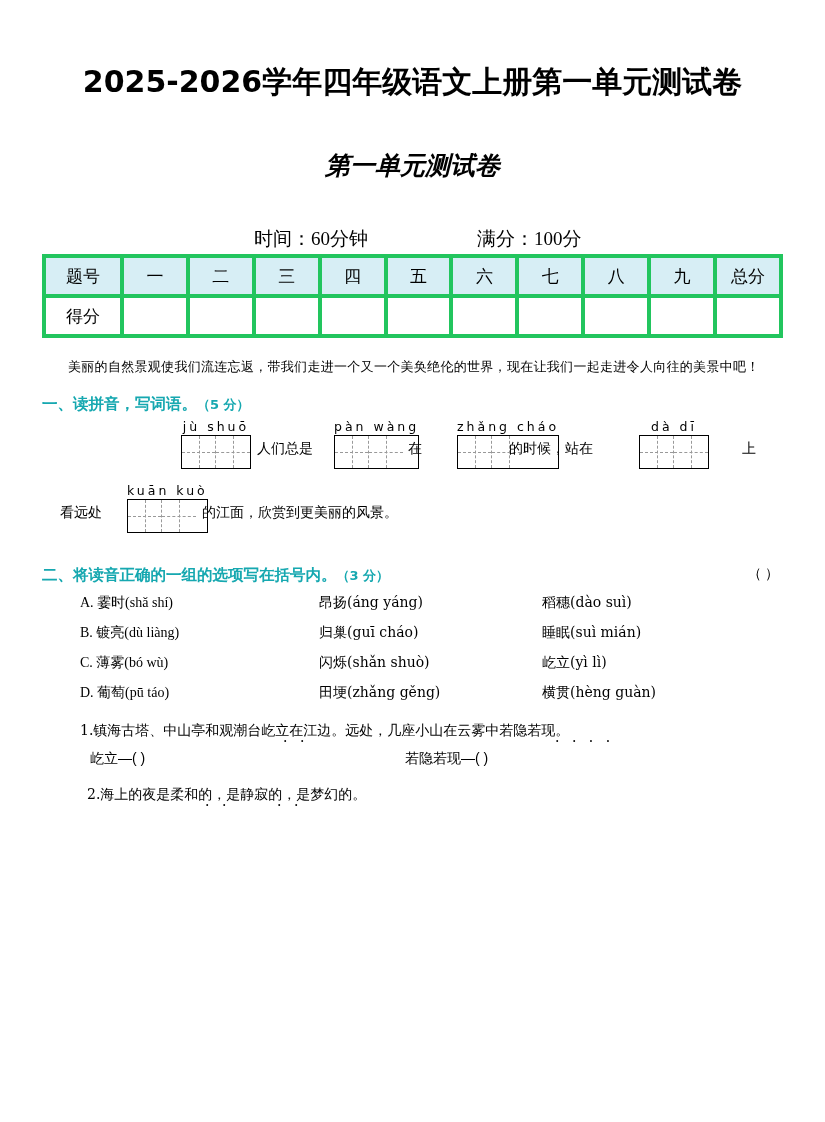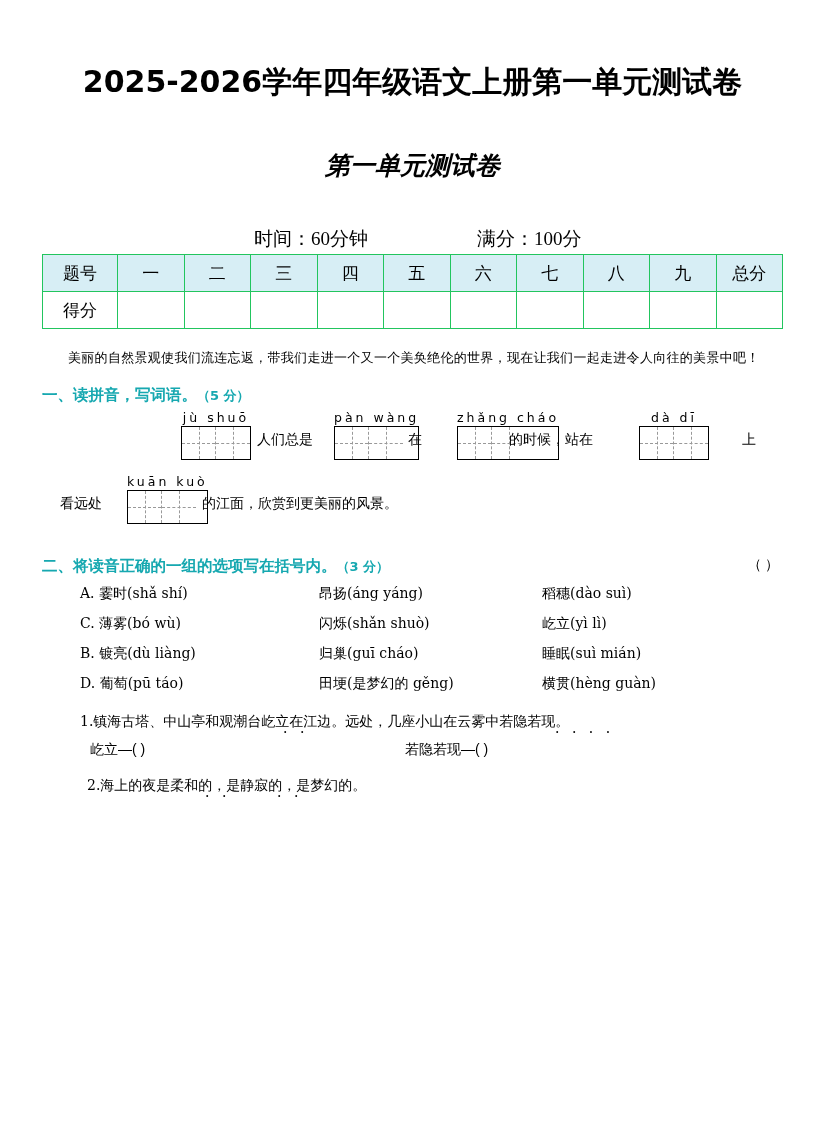--- a/index.html
+++ b/index.html
@@ -63,21 +63,21 @@
   }
 
   
   table.score-table {
     border-collapse: collapse;
     width: 741px;
     margin-top: 8px;
     table-layout: fixed;
   }
   table.score-table td {
-    border: 1px solid #22c55e;
+    border: 4px solid #22c55e;
     height: 34px;
     text-align: center;
     vertical-align: middle;
     font-size: 17px;
   }
   table.score-table tr.head td {
     background: #d7eef5;
   }
   table.score-table td.first {
     width: 72px;
@@ -171,21 +171,21 @@
     white-space: nowrap;
   }
 
   
   .opt-row {
     position: relative;
     height: 30px;
     font-size: 14px;
     font-family: "DejaVu Serif", serif;
   }
-  .opt-a { position: absolute; left: 38px; }
+  .opt-a { position: absolute; left: 38px; font-family: Liberation Serif, serif; }
   .opt-b { position: absolute; left: 277px; }
   .opt-c { position: absolute; left: 500px; }
 
   
   .q-line {
     font-size: 14px;
     font-family: "DejaVu Serif", serif;
     margin-left: 38px;
     margin-top: 8px;
     position: relative;
@@ -314,32 +314,32 @@
     <span class="brackets">（       ）</span>
   </div>
 
   <div style="margin-top:8px;">
     <div class="opt-row">
       <span class="opt-a">A. 霎时(shǎ  shí)</span>
       <span class="opt-b">昂扬(áng  yáng)</span>
       <span class="opt-c">稻穗(dào   suì)</span>
     </div>
     <div class="opt-row">
+      <span class="opt-a">B. 镀亮(dù  liàng)</span>
+      <span class="opt-b">归巢(guī  cháo)</span>
+      <span class="opt-c">睡眠(suì  mián)</span>
+    </div>
+    <div class="opt-row">
       <span class="opt-a">C. 薄雾(bó  wù)</span>
       <span class="opt-b">闪烁(shǎn  shuò)</span>
       <span class="opt-c">屹立(yì  lì)</span>
     </div>
     <div class="opt-row">
-      <span class="opt-a">B. 镀亮(dù  liàng)</span>
-      <span class="opt-b">归巢(guī  cháo)</span>
-      <span class="opt-c">睡眠(suì  mián)</span>
-    </div>
-    <div class="opt-row">
       <span class="opt-a">D. 葡萄(pū  táo)</span>
-      <span class="opt-b">田埂(是梦幻的  gěng)</span>
+      <span class="opt-b">田埂(zhǎng  gěng)</span>
       <span class="opt-c">横贯(hèng  guàn)</span>
     </div>
   </div>
 
 
   <div class="q-line">
     <span>1.镇海古塔、中山亭和观潮台屹立在江边。远处，几座小山在云雾中若隐若现。</span>
     <span class="dots" style="left:203px; top:11px;">· ·</span>
     <span class="dots" style="left:475px; top:11px;">· · · ·</span>
   </div>

